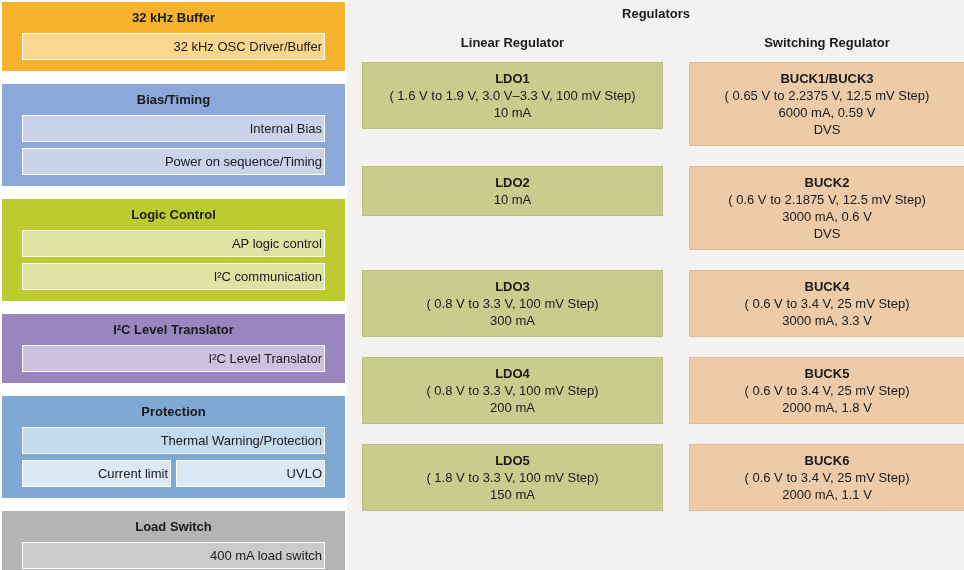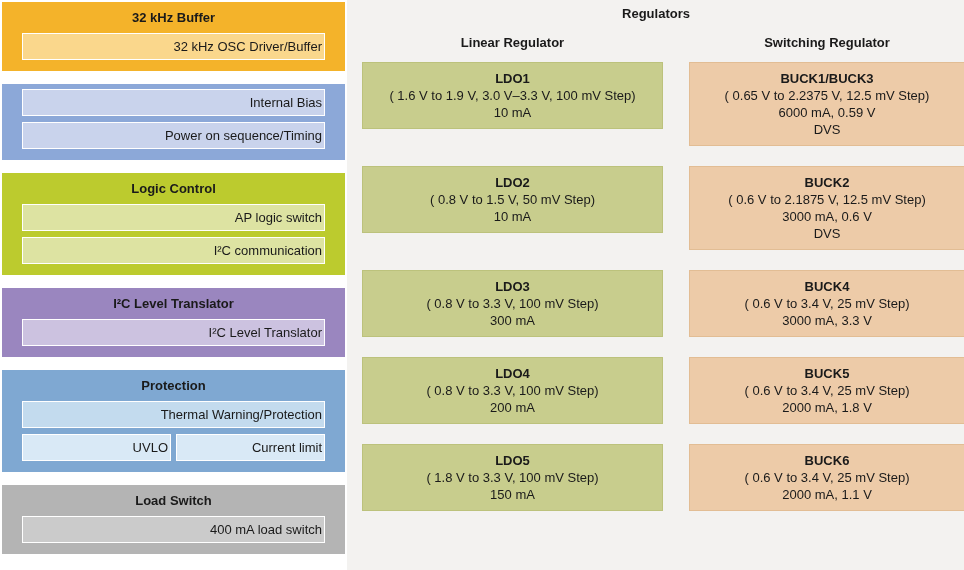--- a/index.html
+++ b/index.html
@@ -46,35 +46,36 @@
     <div class="block b-orange">
       <div class="block-title">32 kHz Buffer</div>
       <div class="rows">
         <div class="row">
           <div class="cell">32 kHz OSC Driver/Buffer</div>
         </div>
       </div>
     </div>
 
     <div class="block b-blue">
+      <div class="block-title">Bias/Timing</div>
       <div class="rows">
         <div class="row">
           <div class="cell">Internal Bias</div>
         </div>
         <div class="row">
           <div class="cell">Power on sequence/Timing</div>
         </div>
       </div>
     </div>
 
     <div class="block b-green">
       <div class="block-title">Logic Control</div>
       <div class="rows">
         <div class="row">
-          <div class="cell">AP logic switch</div>
+          <div class="cell">AP logic control</div>
         </div>
         <div class="row">
           <div class="cell">I²C communication</div>
         </div>
       </div>
     </div>
 
     <div class="block b-purple">
       <div class="block-title">I²C Level Translator</div>
       <div class="rows">
@@ -84,22 +85,22 @@
       </div>
     </div>
 
     <div class="block b-blue2">
       <div class="block-title">Protection</div>
       <div class="rows">
         <div class="row">
           <div class="cell">Thermal Warning/Protection</div>
         </div>
         <div class="row row-split">
+          <div class="cell">Current limit</div>
           <div class="cell">UVLO</div>
-          <div class="cell">Current limit</div>
         </div>
       </div>
     </div>
 
     <div class="block b-gray">
       <div class="block-title">Load Switch</div>
       <div class="rows">
         <div class="row">
           <div class="cell">400 mA load switch</div>
         </div>
@@ -128,21 +129,20 @@
         <div class="card-title">BUCK1/BUCK3</div>
         <div class="card-line">( 0.65 V to 2.2375 V, 12.5 mV Step)</div>
         <div class="card-line">6000 mA, 0.59 V</div>
         <div class="card-line">DVS</div>
       </div>
     </div>
 
     <div class="row-pair">
       <div class="card ldo w-ldo">
         <div class="card-title">LDO2</div>
-        <div class="card-line">( 0.8 V to 1.5 V, 50 mV Step)</div>
         <div class="card-line">10 mA</div>
         <div class="card-line"></div>
       </div>
       <div class="card buck w-buck">
         <div class="card-title">BUCK2</div>
         <div class="card-line">( 0.6 V to 2.1875 V, 12.5 mV Step)</div>
         <div class="card-line">3000 mA, 0.6 V</div>
         <div class="card-line">DVS</div>
       </div>
     </div>

